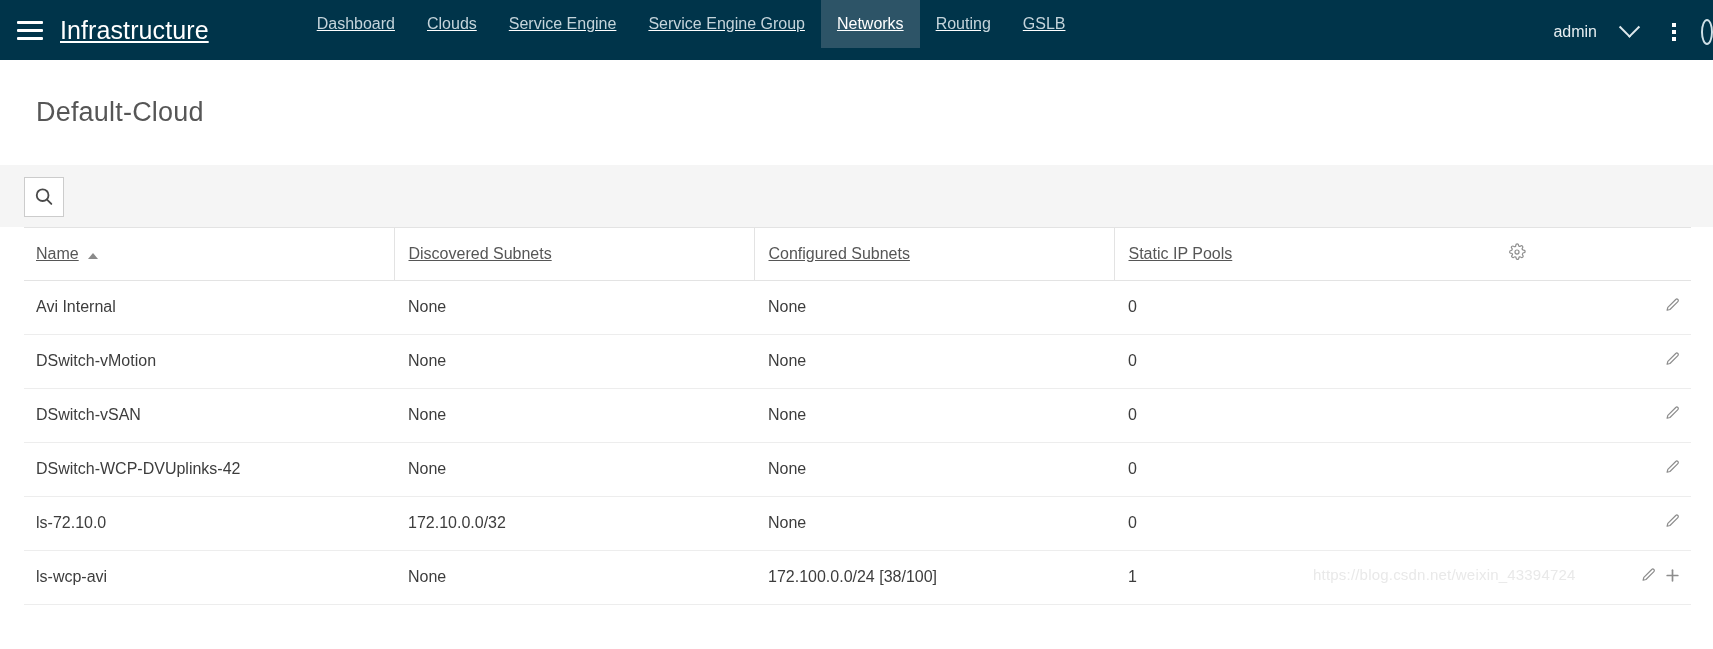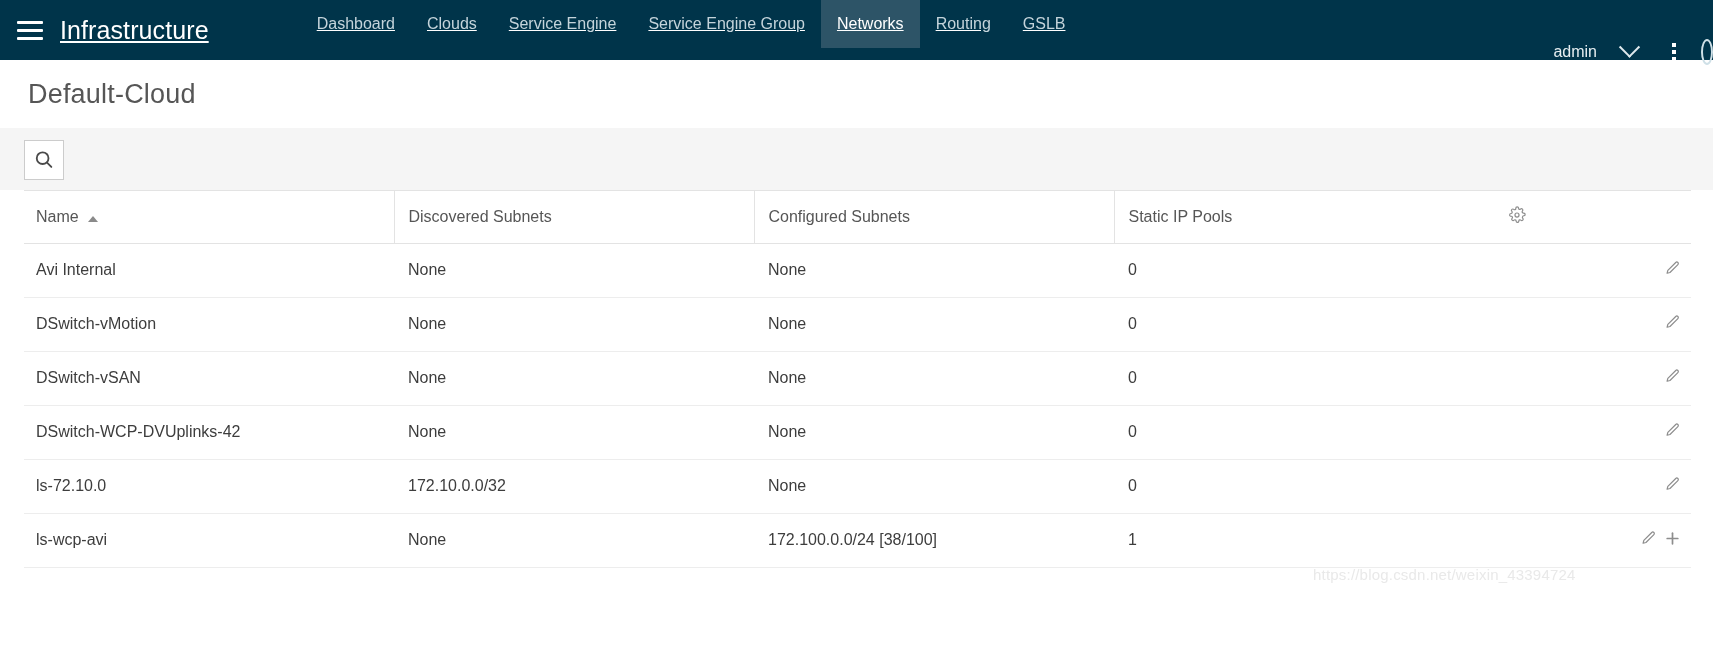--- a/index.html
+++ b/index.html
@@ -71,21 +71,20 @@
     background: #2d5467;
     color: #ffffff;
   }
   .topbar-right {
     position: absolute;
     right: 0;
     top: 0;
     height: 63px;
     display: flex;
     align-items: center;
-    margin-top: 20px;
   }
   .user-name {
     font-size: 16px;
     color: #e6eef1;
     cursor: pointer;
     padding: 0 6px;
     white-space: nowrap;
   }
   .chev-btn {
     width: 52px;
@@ -133,22 +132,23 @@
     border: 2px solid #cfe0e7;
     border-radius: 50%;
     margin-left: 8px;
   }
 
   
   .page-title-bar {
     height: 68px;
     background: #ffffff;
     display: flex;
-    align-items: center;
-    padding-left: 28px;
+    align-items: flex-start;
+    padding-left: 36px;
+    margin-top: 37px;
   }
   .page-title {
     font-size: 27px;
     font-weight: 400;
     color: #565656;
     letter-spacing: 0.2px;
   }
 
   
   .toolbar {
@@ -198,21 +198,21 @@
 
   .sort-caret {
     display: inline-block;
     width: 0; height: 0;
     border-left: 5px solid transparent;
     border-right: 5px solid transparent;
     border-bottom: 6px solid #8a8a8a;
     margin-left: 9px;
     vertical-align: 5px;
   }
-  .th-inner { display: inline-flex; align-items: baseline; cursor: pointer; }
+  .th-inner { display: inline-flex; align-items: baseline; cursor: pointer; text-decoration: underline; }
 
   .gear-cell {
     text-align: right;
     padding-right: 14px !important;
   }
   .gear-icon { display: inline-block; cursor: pointer; vertical-align: middle; }
 
   table.netgrid td {
     font-size: 16px;
     color: #3d3d3d;

